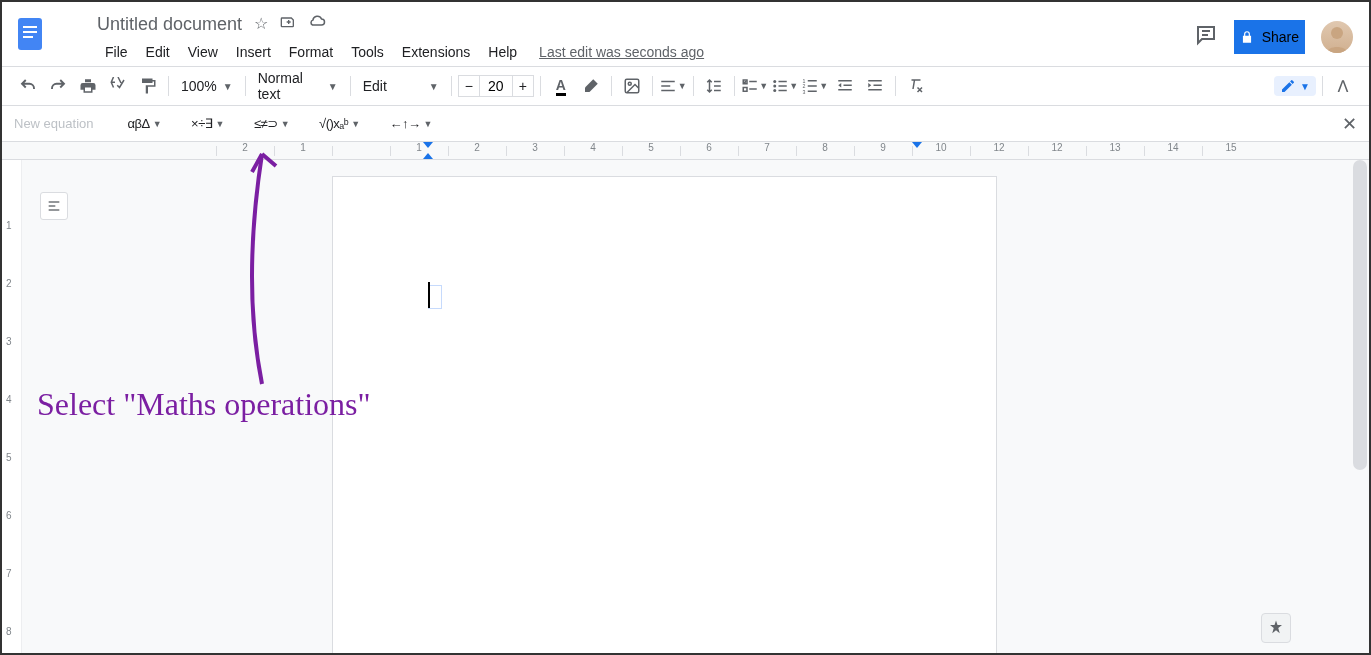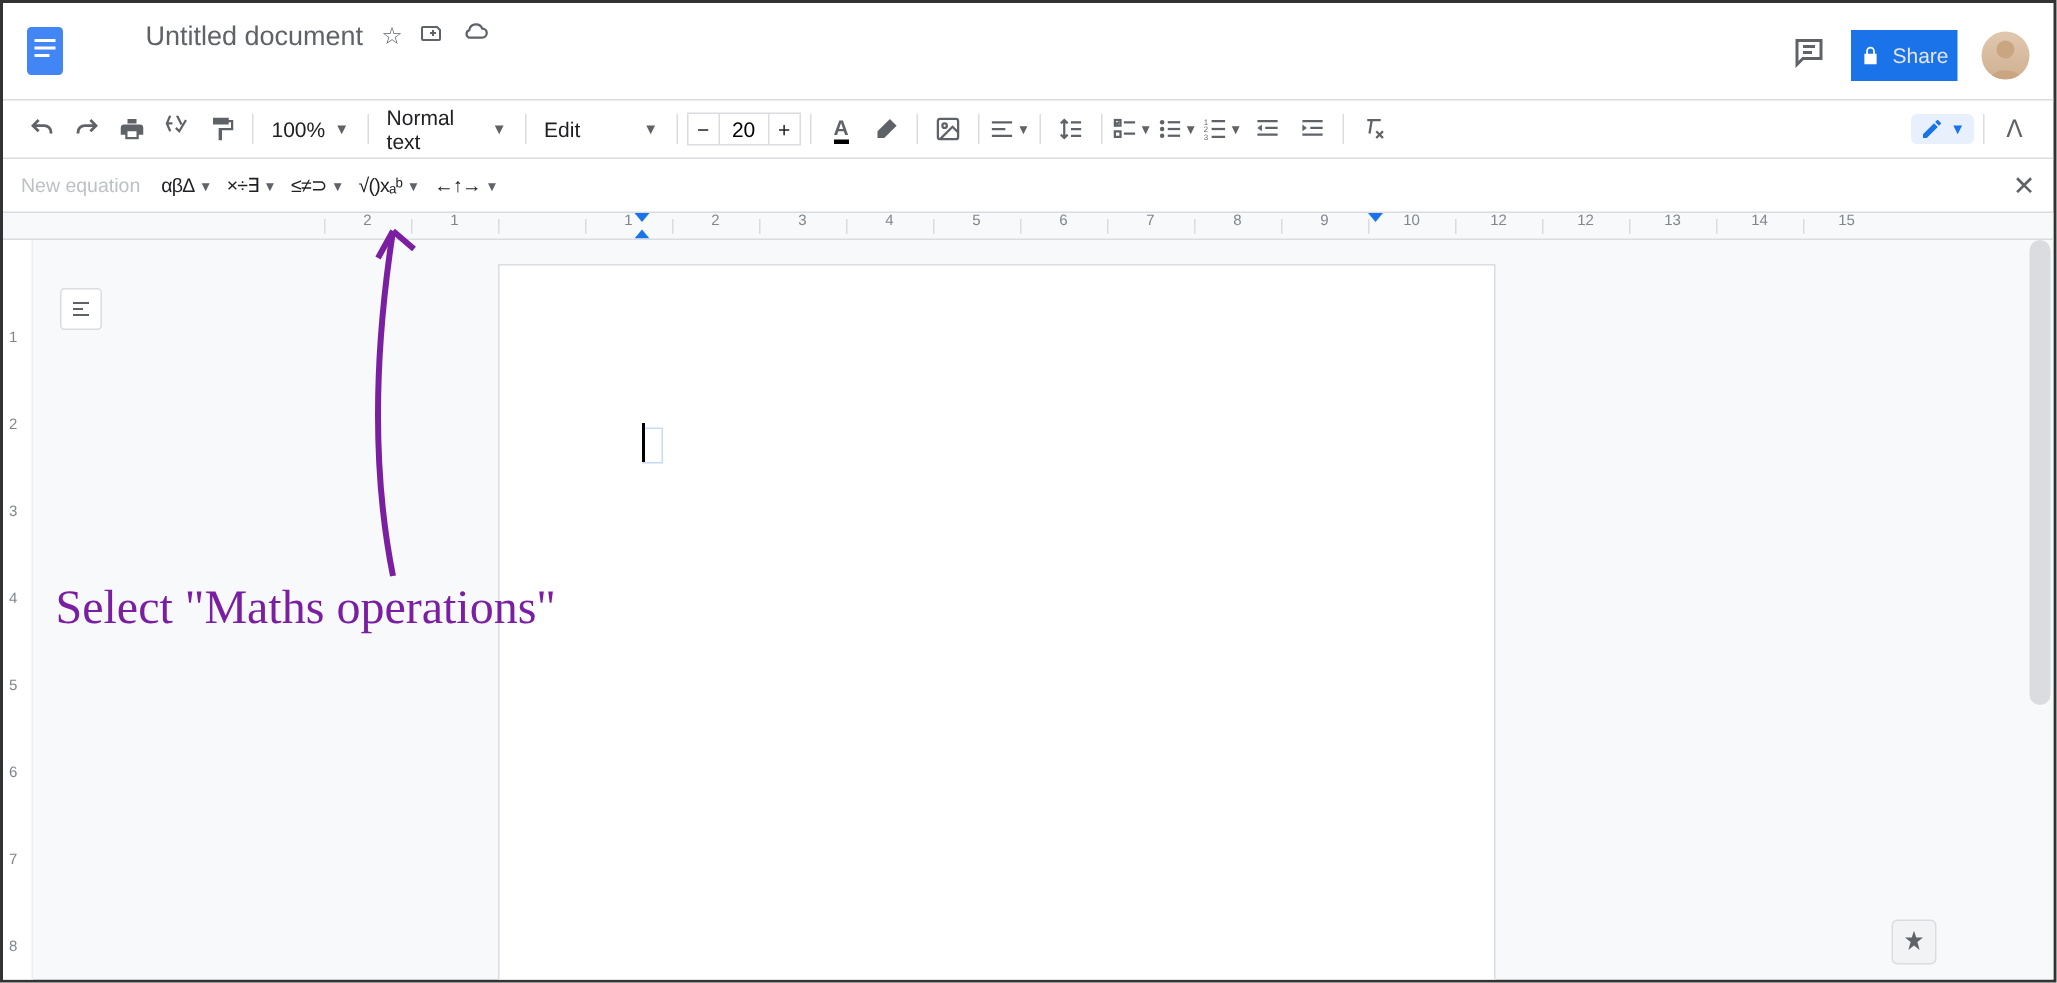--- a/index.html
+++ b/index.html
@@ -10,35 +10,35 @@
 .logo svg { width: 36px; height: 36px; }
 .title-area { flex: 1; padding-left: 8px; }
 .title-row { display: flex; align-items: center; height: 28px; }
 .doc-title { font-size: 18px; color: #5f6368; }
 .title-icons { display: flex; gap: 12px; margin-left: 12px; }
 .title-icons span { color: #5f6368; cursor: pointer; }
 .menu-row { display: flex; align-items: center; gap: 2px; height: 28px; }
 .menu-item { padding: 4px 8px; font-size: 14px; color: #202124; cursor: pointer; border-radius: 4px; }
 .last-edit { font-size: 14px; color: #5f6368; text-decoration: underline; margin-left: 12px; cursor: pointer; }
 .header-right { display: flex; align-items: center; gap: 16px; margin-top: 10px; }
-.share-btn { background: #1a73e8; color: #e5e5e5; border: none; border-radius: 0; padding: 9px 6px; font-size: 14px; font-weight: 500; cursor: pointer; display: flex; align-items: center; gap: 8px; }
+.share-btn { background: #1a73e8; color: #000000; border: none; border-radius: 0; padding: 9px 6px; font-size: 14px; font-weight: 500; cursor: pointer; display: flex; align-items: center; gap: 8px; }
 .avatar { width: 32px; height: 32px; border-radius: 50%; background: linear-gradient(#e0c8b0, #d0b090); overflow: hidden; }
 
 .toolbar { height: 40px; border-top: 1px solid #dadce0; border-bottom: 1px solid #dadce0; display: flex; align-items: center; padding: 0 12px; gap: 2px; }
 .tb-btn { width: 28px; height: 28px; display: flex; align-items: center; justify-content: center; cursor: pointer; border-radius: 4px; color: #5f6368; font-size: 16px; }
 .tb-sep { width: 1px; height: 20px; background: #dadce0; margin: 0 4px; }
 .tb-select { height: 24px; padding: 0 6px; font-size: 14px; color: #202124; display: flex; align-items: center; cursor: pointer; border-radius: 4px; }
 .tb-select .caret { font-size: 10px; margin-left: 6px; color: #5f6368; }
 .font-size-group { display: flex; align-items: center; }
 .fs-btn { width: 22px; height: 22px; border: 1px solid #dadce0; display: flex; align-items: center; justify-content: center; cursor: pointer; font-size: 14px; color: #202124; }
 .fs-input { width: 32px; height: 22px; border: 1px solid #dadce0; border-left: none; border-right: none; text-align: center; font-size: 14px; }
 .edit-mode { display: flex; align-items: center; background: #e8f0fe; border-radius: 4px; padding: 2px 6px; gap: 4px; }
 .edit-mode .caret { font-size: 10px; color: #1a73e8; }
 
-.eq-toolbar { height: 36px; border-bottom: 1px solid #dadce0; display: flex; align-items: center; padding: 0 12px; gap: 2px; }
+.eq-toolbar { height: 36px; border-bottom: 1px solid #dadce0; display: flex; align-items: center; padding: 0 12px; gap: 22px; }
 .eq-label { font-size: 13px; color: #bdc1c6; margin-right: 8px; }
 .eq-btn { height: 24px; padding: 0 4px; font-size: 13px; color: #202124; display: flex; align-items: center; cursor: pointer; border-radius: 4px; letter-spacing: -0.5px; }
 .eq-btn .caret { font-size: 9px; margin-left: 3px; color: #5f6368; }
 .eq-close { margin-left: auto; cursor: pointer; color: #5f6368; font-size: 18px; }
 
 .ruler-area { height: 18px; background: #f8f9fa; border-bottom: 1px solid #dadce0; position: relative; overflow: hidden; }
 .ruler { position: absolute; left: 330px; top: 0; height: 18px; display: flex; font-size: 10px; color: #80868b; }
 .ruler-seg { width: 58px; position: relative; text-align: center; }
 .ruler-seg::before { content: ''; position: absolute; left: 0; top: 4px; width: 1px; height: 10px; background: #dadce0; }
 .ruler-ind { position:absolute; width:0; height:0; border-left:5px solid transparent; border-right:5px solid transparent; }
@@ -78,20 +78,31 @@
       <div class="title-icons">
         <span>☆</span>
         <span><svg width="16" height="16" viewBox="0 0 24 24" fill="none" stroke="#5f6368" stroke-width="2">
               <path d="M3 6h14l3 3v9a1 1 0 01-1 1H3a1 1 0 01-1-1V7a1 1 0 011-1z"></path>
               <path d="M10 12h6m-3-3v6"></path>
             </svg></span>
         <span><svg width="18" height="16" viewBox="0 0 24 20" fill="none" stroke="#5f6368" stroke-width="2">
               <path d="M18 14a4 4 0 000-8 6 6 0 00-11.5 1.5A3.5 3.5 0 006 14h12z"></path>
             </svg></span>
       </div>
+    </div>
+    <div class="menu-row">
+      <span class="menu-item">File</span>
+      <span class="menu-item">Edit</span>
+      <span class="menu-item">View</span>
+      <span class="menu-item">Insert</span>
+      <span class="menu-item">Format</span>
+      <span class="menu-item">Tools</span>
+      <span class="menu-item">Extensions</span>
+      <span class="menu-item">Help</span>
+      <span class="last-edit">Last edit was seconds ago</span>
     </div>
   </div>
   <div class="header-right">
     <span style="cursor:pointer;color:#5f6368;"><svg width="24" height="24" viewBox="0 0 24 24" fill="none" stroke="#5f6368" stroke-width="2">
           <path d="M4 4h16v12H8l-4 4V4z"></path>
           <line x1="8" y1="8" x2="16" y2="8"></line>
           <line x1="8" y1="12" x2="14" y2="12"></line>
         </svg></span>
     <button class="share-btn">
       <svg width="14" height="14" viewBox="0 0 24 24" fill="#fff">

